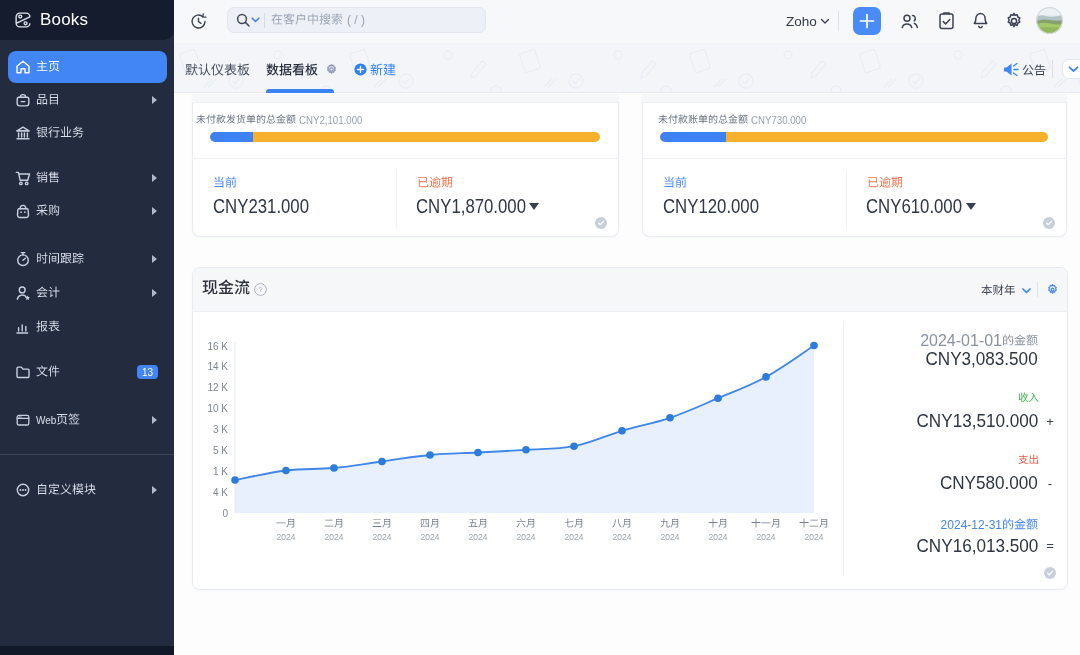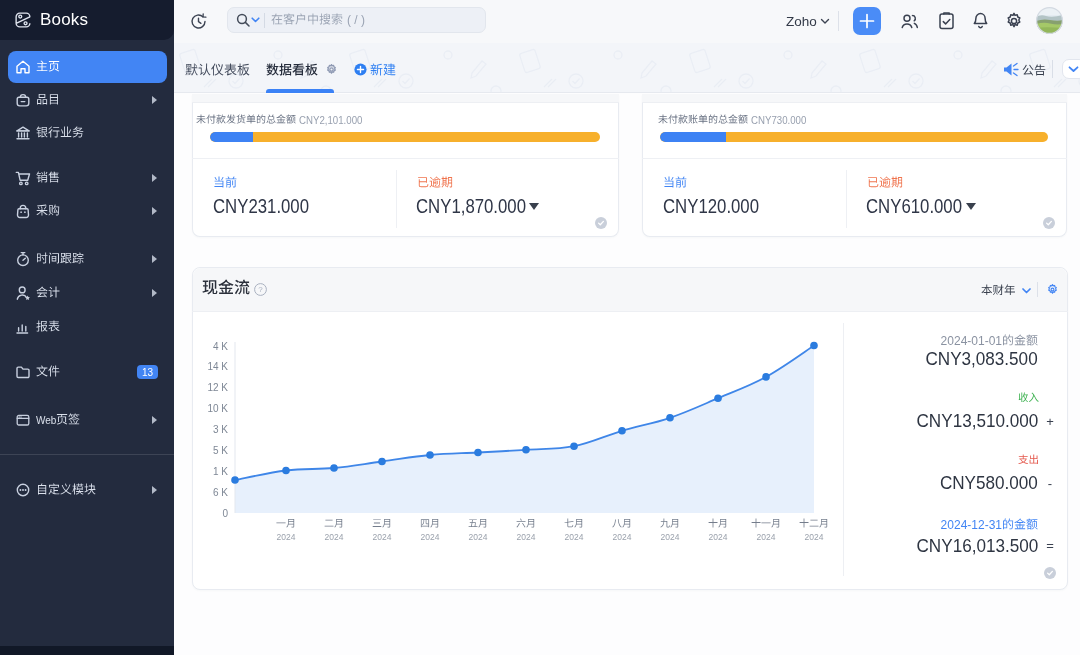--- a/index.html
+++ b/index.html
@@ -418,28 +418,28 @@
       <circle cx="334.0" cy="137.8" r="3.8" fill="#2b7cdf"></circle>
       <circle cx="382.0" cy="134.2" r="3.8" fill="#2b7cdf"></circle>
       <circle cx="430.0" cy="118.8" r="3.8" fill="#2b7cdf"></circle>
       <circle cx="478.0" cy="105.8" r="3.8" fill="#2b7cdf"></circle>
       <circle cx="526.0" cy="86.2" r="3.8" fill="#2b7cdf"></circle>
       <circle cx="574.0" cy="64.9" r="3.8" fill="#2b7cdf"></circle>
       <circle cx="622.0" cy="33.5" r="3.8" fill="#2b7cdf"></circle>
     </svg>
   </div>
 <div class="abs" style="left:178px;top:508px;width:50px;text-align:right;font-size:10px;color:#7e8795">0</div>
-<div class="abs" style="left:178px;top:487px;width:50px;text-align:right;font-size:10px;color:#7e8795">6 K</div>
+<div class="abs" style="left:178px;top:487px;width:50px;text-align:right;font-size:10px;color:#7e8795">4 K</div>
 <div class="abs" style="left:178px;top:466px;width:50px;text-align:right;font-size:10px;color:#7e8795">1 K</div>
 <div class="abs" style="left:178px;top:445px;width:50px;text-align:right;font-size:10px;color:#7e8795">5 K</div>
 <div class="abs" style="left:178px;top:424px;width:50px;text-align:right;font-size:10px;color:#7e8795">3 K</div>
 <div class="abs" style="left:178px;top:403px;width:50px;text-align:right;font-size:10px;color:#7e8795">10 K</div>
 <div class="abs" style="left:178px;top:382px;width:50px;text-align:right;font-size:10px;color:#7e8795">12 K</div>
 <div class="abs" style="left:178px;top:361px;width:50px;text-align:right;font-size:10px;color:#7e8795">14 K</div>
-<div class="abs" style="left:178px;top:341px;width:50px;text-align:right;font-size:10px;color:#7e8795">4 K</div>
+<div class="abs" style="left:178px;top:341px;width:50px;text-align:right;font-size:10px;color:#7e8795">16 K</div>
 <div class="abs" style="left:276px;top:518px">
     <svg width="20.0" height="11.5" viewBox="0 0 20.0 11.5" style="display:block">
       <path fill="#747d8c" d="M0.4 4.5V5.3H9.6V4.5Z M12.1 0.9V4.0C12.1 5.6 11.9 7.7 10.3 9.1C10.5 9.2 10.8 9.5 10.9 9.6C11.8 8.8 12.3 7.6 12.6 6.5H17.4V8.5C17.4 8.7 17.4 8.8 17.1 8.8C16.9 8.8 16.1 8.8 15.2 8.8C15.4 9.0 15.5 9.3 15.6 9.6C16.6 9.6 17.3 9.6 17.7 9.4C18.1 9.3 18.2 9.0 18.2 8.5V0.9ZM12.8 1.7H17.4V3.3H12.8ZM12.8 4.1H17.4V5.8H12.7C12.8 5.2 12.8 4.6 12.8 4.1Z"></path>
     </svg>
   </div>
 <div class="abs" style="left:261px;top:531.5px;width:50px;text-align:center;font-size:8.5px;color:#9aa1ac">2024</div>
 <div class="abs" style="left:324px;top:518px">
     <svg width="20.0" height="11.5" viewBox="0 0 20.0 11.5" style="display:block">
       <path fill="#747d8c" d="M1.4 1.8V2.6H8.6V1.8ZM0.6 7.8V8.6H9.5V7.8Z M12.1 0.9V4.0C12.1 5.6 11.9 7.7 10.3 9.1C10.5 9.2 10.8 9.5 10.9 9.6C11.8 8.8 12.3 7.6 12.6 6.5H17.4V8.5C17.4 8.7 17.4 8.8 17.1 8.8C16.9 8.8 16.1 8.8 15.2 8.8C15.4 9.0 15.5 9.3 15.6 9.6C16.6 9.6 17.3 9.6 17.7 9.4C18.1 9.3 18.2 9.0 18.2 8.5V0.9ZM12.8 1.7H17.4V3.3H12.8ZM12.8 4.1H17.4V5.8H12.7C12.8 5.2 12.8 4.6 12.8 4.1Z"></path>
     </svg>
@@ -499,21 +499,21 @@
     </svg>
   </div>
 <div class="abs" style="left:741px;top:531.5px;width:50px;text-align:center;font-size:8.5px;color:#9aa1ac">2024</div>
 <div class="abs" style="left:799px;top:518px">
     <svg width="30.0" height="11.5" viewBox="0 0 30.0 11.5" style="display:block">
       <path fill="#747d8c" d="M4.6 0.4V4.1H0.6V4.9H4.6V9.6H5.4V4.9H9.5V4.1H5.4V0.4Z M11.4 1.8V2.6H18.6V1.8ZM10.6 7.8V8.6H19.5V7.8Z M22.1 0.9V4.0C22.1 5.6 21.9 7.7 20.3 9.1C20.5 9.2 20.8 9.5 20.9 9.6C21.8 8.8 22.3 7.6 22.6 6.5H27.4V8.5C27.4 8.7 27.4 8.8 27.1 8.8C26.9 8.8 26.1 8.8 25.2 8.8C25.4 9.0 25.5 9.3 25.6 9.6C26.6 9.6 27.3 9.6 27.7 9.4C28.1 9.3 28.2 9.0 28.2 8.5V0.9ZM22.8 1.7H27.4V3.3H22.8ZM22.8 4.1H27.4V5.8H22.7C22.8 5.2 22.8 4.6 22.8 4.1Z"></path>
     </svg>
   </div>
 <div class="abs" style="left:789px;top:531.5px;width:50px;text-align:center;font-size:8.5px;color:#9aa1ac">2024</div>
 <div class="abs" style="left:843px;top:323px;width:1px;height:253px;background:#edeff3"></div>
-<div class="row" style="right:42px;top:332.5px;height:16px;justify-content:flex-end;color:#8a92a1;font-size:12px">2024-01-01<svg width="36.0" height="13.8" viewBox="0 0 36.0 13.8" style="display:block">
+<div class="row" style="right:42px;top:332.5px;height:16px;justify-content:flex-end;color:#8a92a1;font-size:16px">2024-01-01<svg width="36.0" height="13.8" viewBox="0 0 36.0 13.8" style="display:block">
       <path fill="#8a92a1" d="M6.6 5.5C7.3 6.4 8.1 7.6 8.5 8.3L9.2 7.8C8.8 7.1 8.0 5.9 7.3 5.1ZM2.9 0.5C2.8 1.0 2.6 1.8 2.4 2.4H1.0V11.2H1.9V10.3H5.2V2.4H3.2C3.4 1.9 3.6 1.2 3.9 0.6ZM1.9 3.2H4.4V5.7H1.9ZM1.9 9.4V6.5H4.4V9.4ZM7.2 0.4C6.8 2.1 6.1 3.7 5.3 4.8C5.5 4.9 5.9 5.2 6.1 5.3C6.5 4.8 6.9 4.0 7.2 3.2H10.3C10.1 8.0 9.9 9.9 9.6 10.3C9.4 10.4 9.3 10.5 9.0 10.5C8.8 10.5 8.0 10.5 7.2 10.4C7.4 10.6 7.5 11.0 7.5 11.3C8.2 11.3 8.9 11.3 9.3 11.3C9.8 11.2 10.0 11.1 10.3 10.8C10.8 10.2 11.0 8.3 11.1 2.8C11.1 2.7 11.1 2.4 11.1 2.4H7.5C7.7 1.8 7.9 1.2 8.0 0.6Z M14.4 7.9C14.8 8.6 15.3 9.6 15.5 10.2L16.3 9.8C16.1 9.2 15.6 8.3 15.1 7.7ZM20.8 7.6C20.5 8.3 20.0 9.3 19.5 9.9L20.2 10.2C20.7 9.6 21.2 8.7 21.6 8.0ZM18.0 0.4C16.8 2.2 14.6 3.6 12.4 4.3C12.6 4.5 12.8 4.9 13.0 5.1C13.6 4.9 14.3 4.6 14.9 4.2V4.9H17.5V6.6H13.4V7.4H17.5V10.3H12.8V11.2H23.2V10.3H18.4V7.4H22.7V6.6H18.4V4.9H21.1V4.2C21.7 4.5 22.4 4.8 23.0 5.1C23.2 4.8 23.4 4.5 23.7 4.3C21.8 3.7 19.7 2.5 18.5 1.2L18.8 0.7ZM21.0 4.1H15.2C16.2 3.5 17.2 2.7 18.0 1.8C18.8 2.6 19.9 3.4 21.0 4.1Z M32.3 4.6C32.3 8.4 32.1 10.0 29.5 10.9C29.7 11.1 29.9 11.4 30.0 11.6C32.8 10.5 33.0 8.6 33.1 4.6ZM32.9 9.6C33.6 10.1 34.7 11.0 35.2 11.5L35.7 10.8C35.2 10.4 34.1 9.6 33.3 9.0ZM30.4 3.2V8.9H31.1V4.0H34.2V8.9H35.0V3.2H32.7C32.9 2.9 33.1 2.4 33.2 2.0H35.4V1.2H30.2V2.0H32.4C32.3 2.4 32.1 2.9 32.0 3.2ZM26.6 0.7C26.7 1.0 26.9 1.3 27.0 1.6H24.7V3.4H25.5V2.4H29.1V3.4H30.0V1.6H28.0C27.8 1.3 27.6 0.9 27.4 0.5ZM25.5 7.8V11.4H26.3V11.0H28.4V11.4H29.3V7.8ZM26.3 10.3V8.5H28.4V10.3ZM25.8 5.6 26.7 6.0C26.0 6.5 25.2 6.9 24.5 7.2C24.6 7.3 24.8 7.7 24.8 8.0C25.8 7.6 26.7 7.1 27.5 6.5C28.2 6.9 28.9 7.3 29.4 7.7L30.0 7.0C29.5 6.7 28.8 6.3 28.1 5.9C28.7 5.3 29.2 4.7 29.5 3.9L29.0 3.6L28.8 3.6H27.0C27.1 3.4 27.3 3.1 27.4 2.9L26.6 2.8C26.2 3.6 25.5 4.5 24.5 5.2C24.6 5.4 24.9 5.6 25.0 5.8C25.6 5.4 26.1 4.8 26.5 4.3H28.4C28.1 4.8 27.7 5.2 27.3 5.5L26.4 5.0Z"></path>
     </svg></div>
 <div class="row" style="right:42px;top:348px;height:22px;justify-content:flex-end;font-size:19px;color:#2e3542;transform:scaleX(.9);transform-origin:100% 0">CNY3,083.500</div>
 <div class="abs" style="left:1018px;top:392px">
     <svg width="21.0" height="12.1" viewBox="0 0 21.0 12.1" style="display:block">
       <path fill="#3cb14f" d="M6.2 3.2H8.5C8.2 4.5 7.9 5.7 7.4 6.6C6.8 5.7 6.4 4.6 6.1 3.4ZM6.1 0.4C5.8 2.2 5.2 4.0 4.3 5.0C4.5 5.2 4.8 5.5 4.9 5.7C5.2 5.3 5.4 4.9 5.7 4.3C6.0 5.4 6.4 6.5 7.0 7.3C6.3 8.2 5.5 8.9 4.5 9.4C4.6 9.6 4.9 9.9 5.0 10.1C6.0 9.6 6.8 8.9 7.4 8.0C8.0 8.9 8.7 9.6 9.6 10.0C9.7 9.8 9.9 9.5 10.1 9.4C9.2 9.0 8.5 8.2 7.8 7.4C8.5 6.2 9.0 4.9 9.3 3.2H10.0V2.5H6.4C6.6 1.9 6.8 1.2 6.9 0.5ZM1.0 8.2C1.2 8.0 1.5 7.9 3.4 7.2V10.1H4.2V0.6H3.4V6.4L1.8 6.9V1.6H1.0V6.8C1.0 7.2 0.8 7.4 0.6 7.5C0.8 7.6 0.9 8.0 1.0 8.2Z M13.6 1.3C14.3 1.8 14.8 2.4 15.3 3.0C14.6 6.0 13.3 8.2 10.9 9.4C11.1 9.5 11.5 9.8 11.7 10.0C13.8 8.8 15.1 6.8 15.9 4.1C17.1 6.2 17.8 8.6 20.2 10.0C20.3 9.7 20.5 9.3 20.6 9.1C17.1 7.0 17.4 3.0 14.1 0.6Z"></path>
     </svg>
   </div>
 <div class="row" style="right:42px;top:410px;height:22px;justify-content:flex-end;font-size:19px;color:#2e3542;transform:scaleX(.9);transform-origin:100% 0">CNY13,510.000</div>
 <div class="row" style="left:1043px;top:413px;width:14px;height:16px;justify-content:center;font-size:13px;color:#3a4150">+</div>

